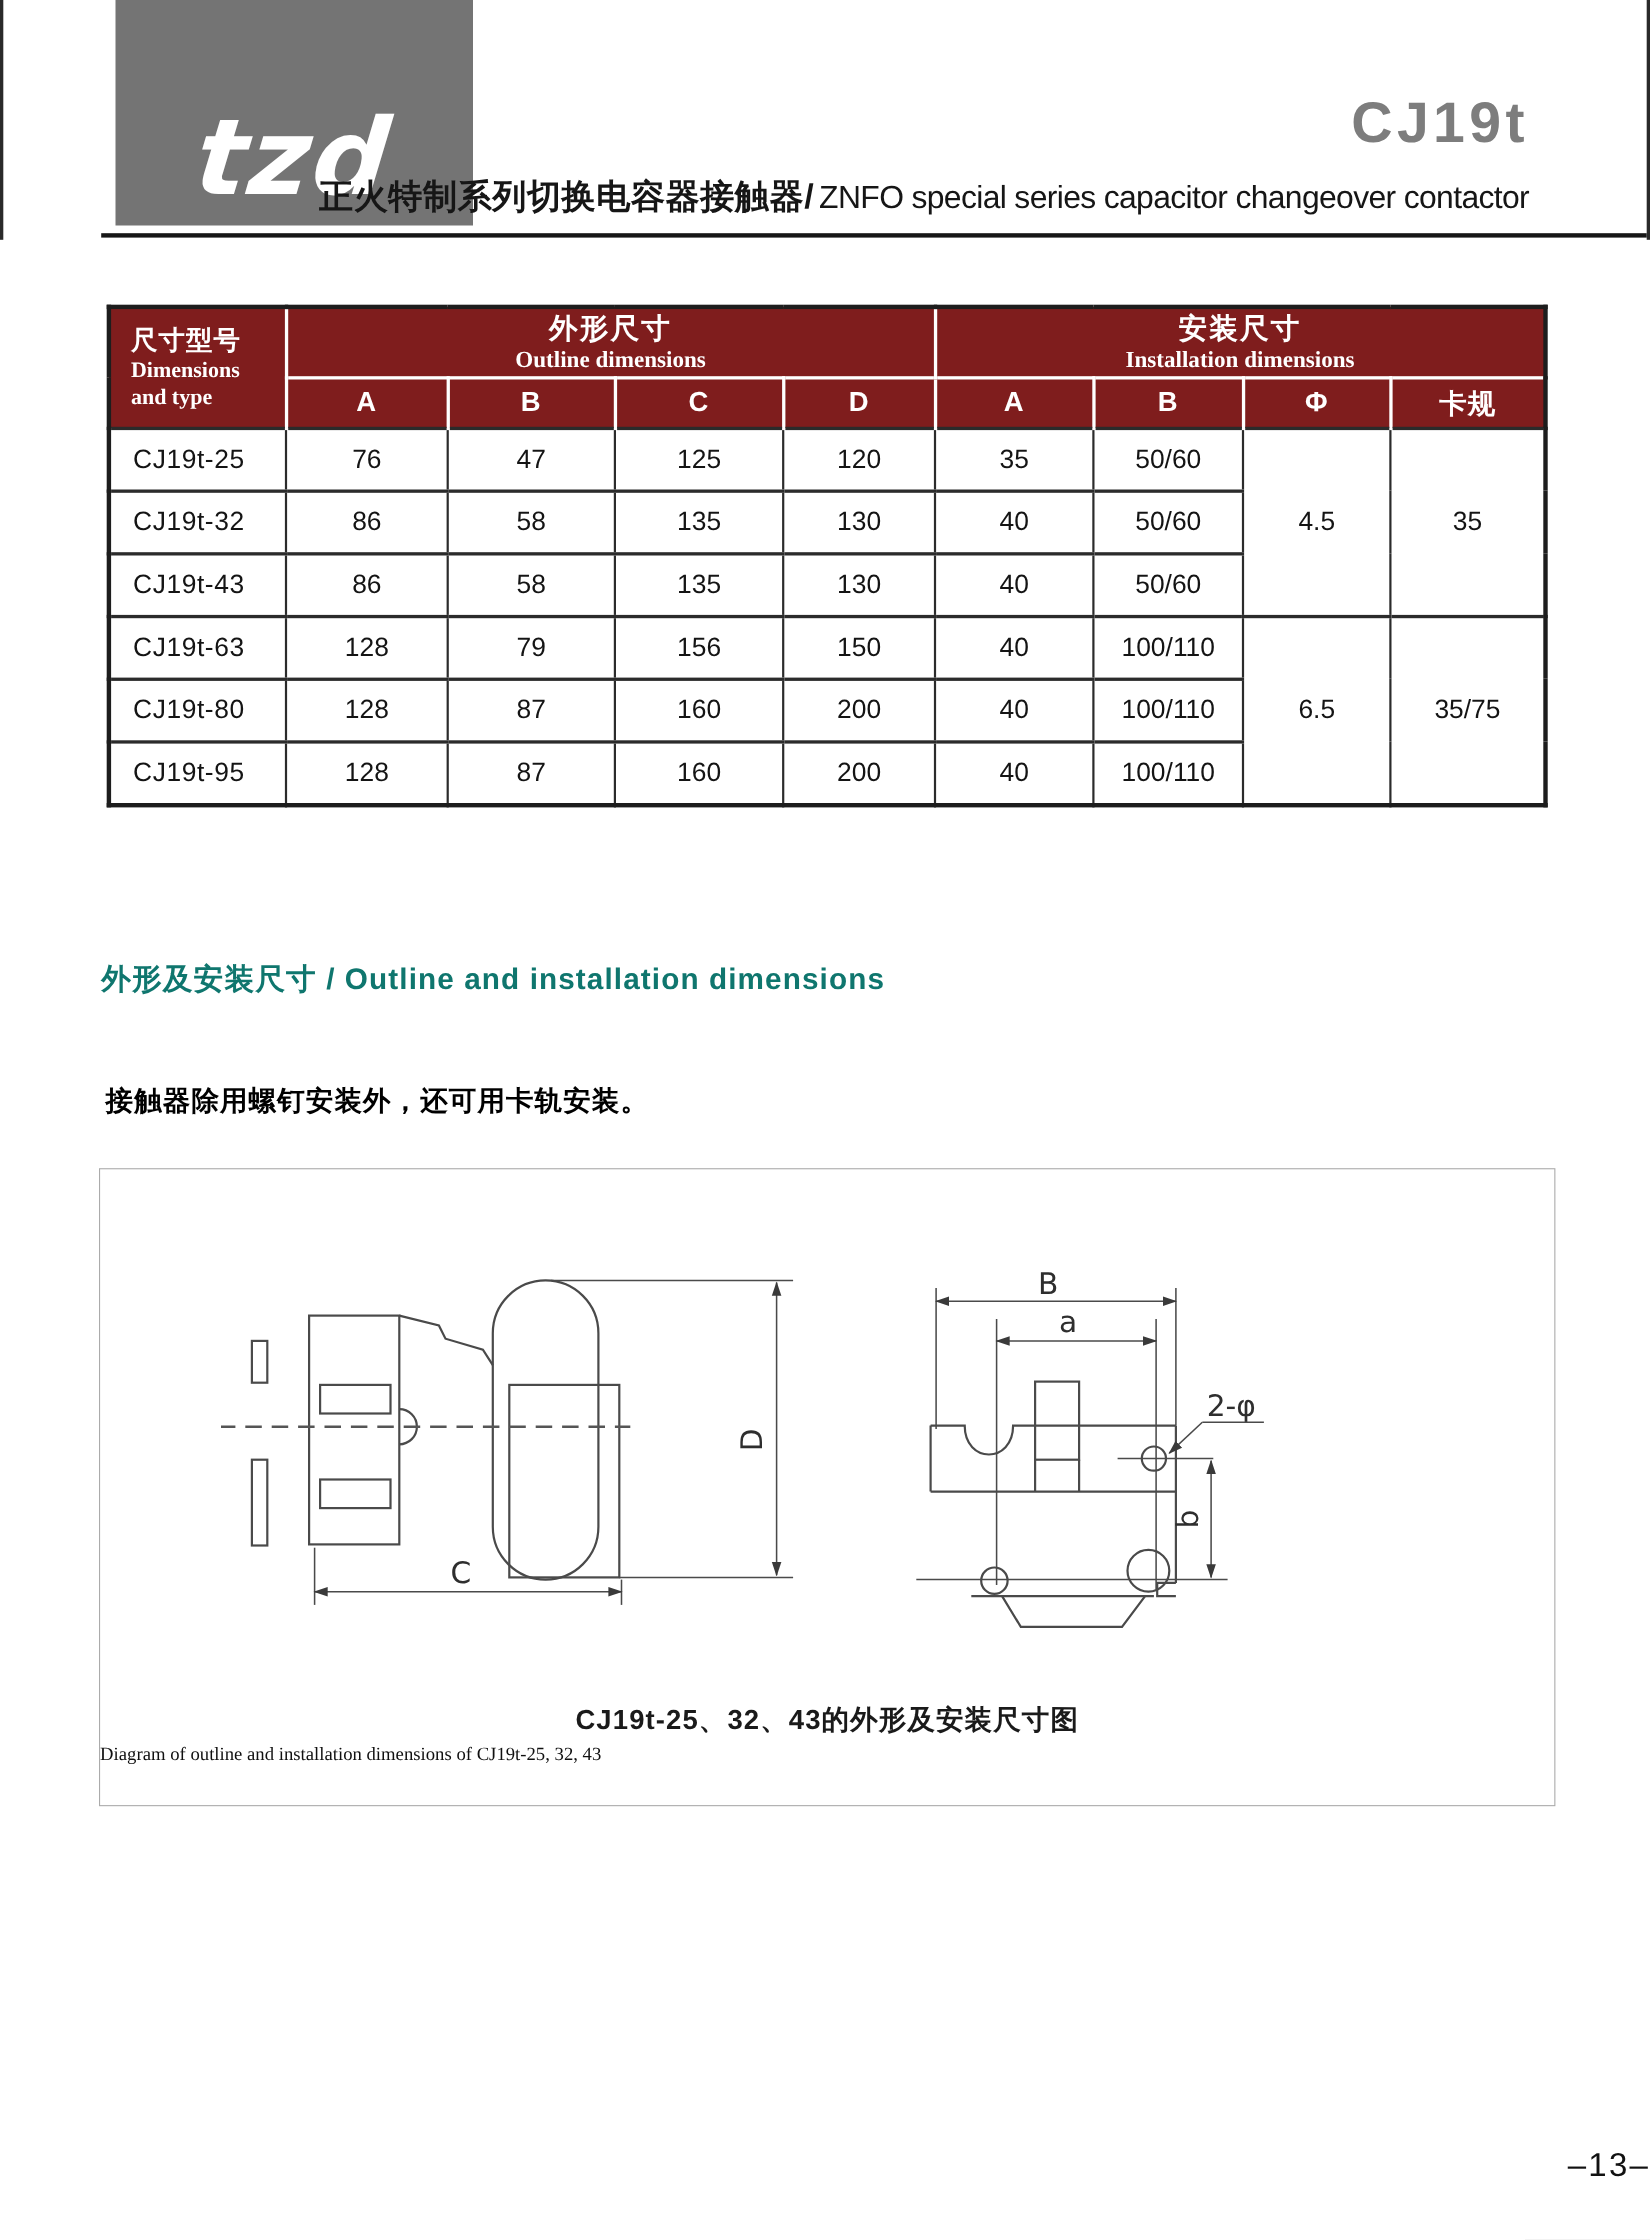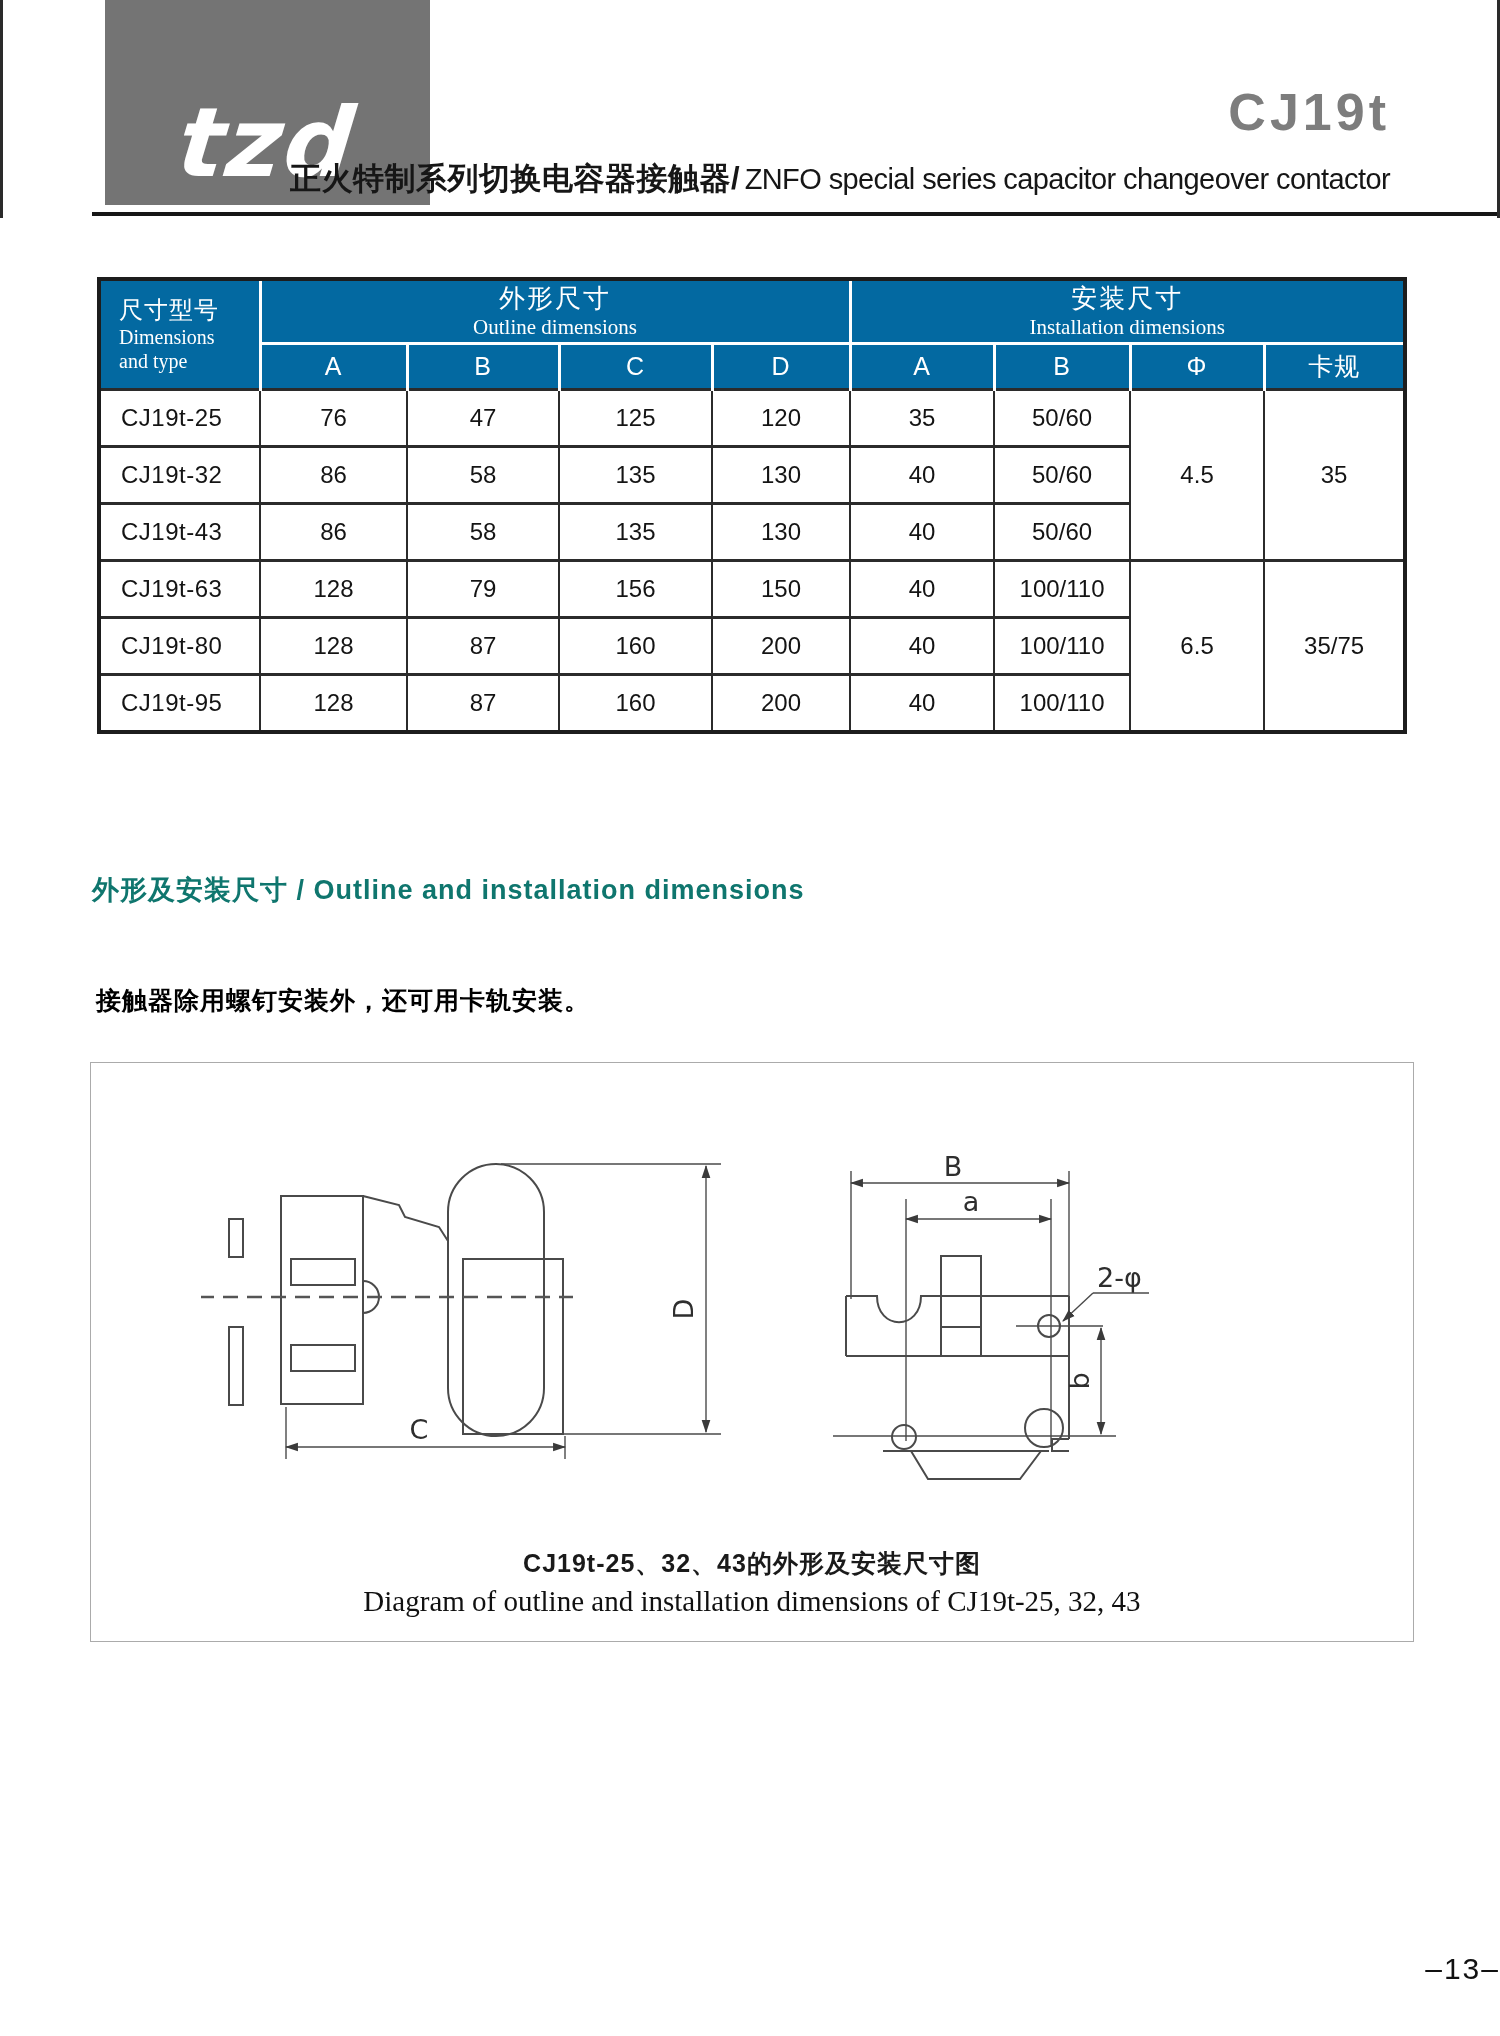--- a/index.html
+++ b/index.html
@@ -32,22 +32,22 @@
   .subtitle .en { font-size:29px; letter-spacing:-0.6px; }
   .header-rule { position:absolute; left:92px; top:212px; width:1405px; height:4px; background:#161616; }
 
   
   table.dim-table {
     position:absolute; left:97px; top:277px; width:1306px;
     border-collapse:collapse; table-layout:fixed;
     border:4px solid #1d1d1d; background:#fff;
   }
   .dim-table thead th {
-    background:#0369a1; color:#ffffff; border:3px solid #ffffff; border-bottom-width:2px;
-    font-weight:normal; padding:0; vertical-align:middle;
+    background:#7f1d1d; color:#ffffff; border:3px solid #ffffff; border-bottom-width:2px;
+    font-weight:bold; padding:0; vertical-align:middle;
   }
   .dim-table thead tr.group-row { height:64px; }
   .dim-table thead tr.sub-row { height:46px; }
   .dim-table th .zh { display:block; font-size:26px; letter-spacing:2px; line-height:1.25; }
   .dim-table th .en { display:block; font-size:21px; font-family:"Liberation Serif", serif; line-height:1.2; }
   .dim-table th.first-col { text-align:left; padding-left:18px; }
   .dim-table th.first-col .zh { font-size:24px; letter-spacing:1px; }
   .dim-table th.first-col .en { font-size:20px; }
   .dim-table thead .sub-row th { font-size:25px; letter-spacing:1px; }
   .dim-table tbody td {
@@ -71,22 +71,22 @@
     border:1px solid #ababab; background:#fff;
   }
   .diagram-box svg { position:absolute; }
   .svg-left  { left:110px; top:86px; }
   .svg-right { left:740px; top:86px; }
   .cap-zh {
     position:absolute; top:484px; left:0; width:100%; text-align:center;
     font-size:25px; font-weight:bold; color:#1a1a1a; letter-spacing:1px;
   }
   .cap-en {
-    position:absolute; top:522px; left:0; width:100%; text-align:center;
-    font-size:29px; font-family:"Liberation Serif", serif; color:#101010;
+    position:absolute; top:522px; left:0; width:100%; 
+    font-size:17px; font-family:"Liberation Serif", serif; color:#101010;
   }
   .sketch { stroke:#4a4a4a; stroke-width:2; fill:none; }
   .thin   { stroke:#4a4a4a; stroke-width:1.4; fill:none; }
   .dash   { stroke:#555555; stroke-width:2.4; fill:none; stroke-dasharray:15 9; }
   .dim-label { font-family:"DejaVu Sans", sans-serif; font-size:27px; fill:#2e2e2e; }
 
   
   .footer-page {
     position:absolute; top:1952px; left:0; width:100%; text-align:right;
     font-size:30px; color:#111; letter-spacing:2px;

